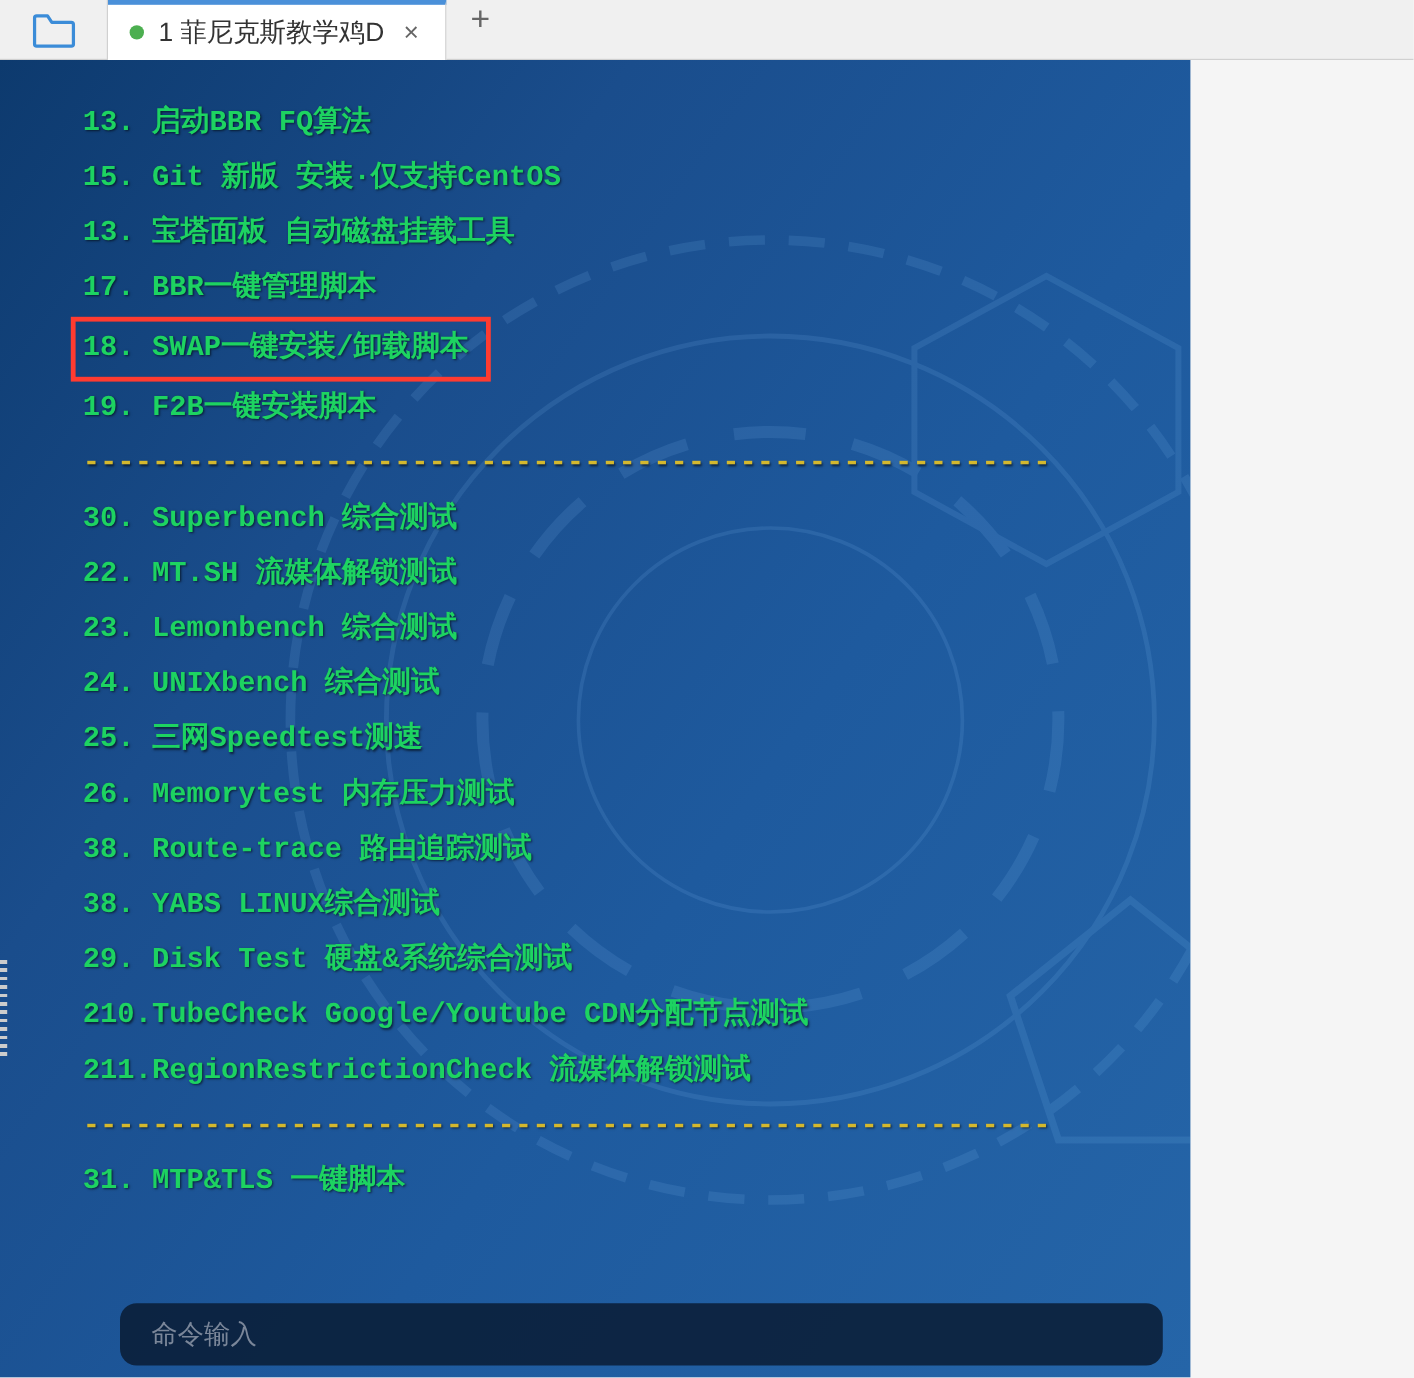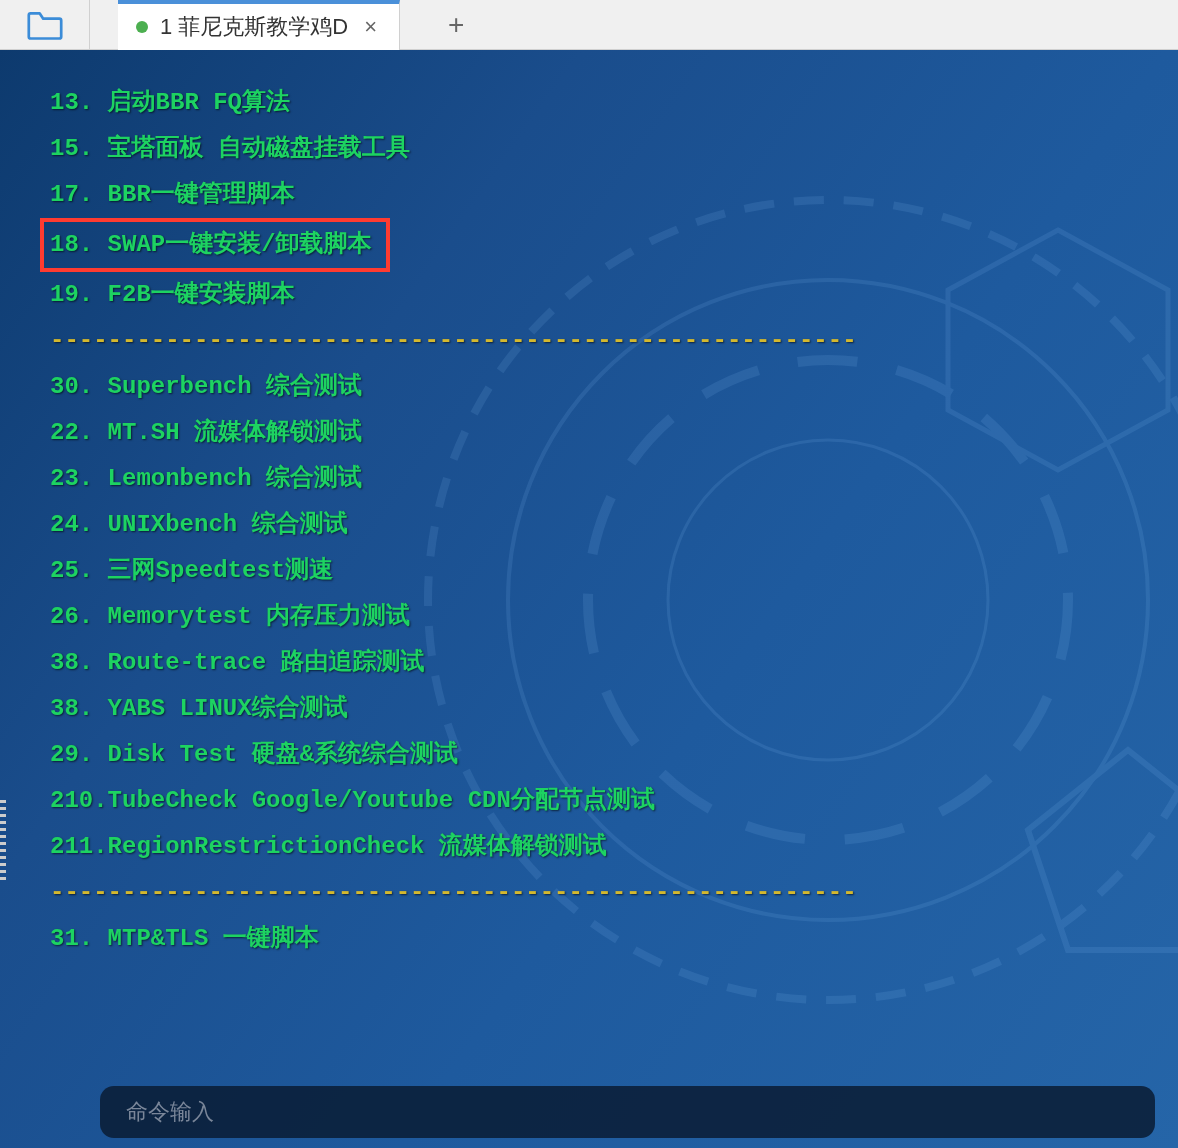--- a/index.html
+++ b/index.html
@@ -7,23 +7,22 @@
       font-family: "Courier New", "SimSun", monospace;
       background: #f5f5f5;
       width: 1178px;
       height: 1148px;
       overflow: hidden;
     }
     .tab-bar {
       height: 50px;
       background: #f0f0f0;
       display: flex;
-      align-items: center;
+      align-items: flex-start;
       border-bottom: 1px solid #d0d0d0;
-      gap: 28px;
     }
     .folder-btn {
       width: 90px;
       height: 50px;
       display: flex;
       align-items: center;
       justify-content: center;
       border-right: 1px solid #d0d0d0;
       cursor: pointer;
     }
@@ -60,24 +59,25 @@
     }
     .tab-add {
       color: #666;
       font-size: 28px;
       padding: 0 20px;
       cursor: pointer;
       font-family: sans-serif;
     }
     .terminal-wrap {
       position: relative;
-      width: 1178px;
+      width: 992px;
       height: 1098px;
       background: linear-gradient(125deg, #0d3a6e 0%, #1a4d8c 30%, #1e5a9e 60%, #2565a8 100%);
       overflow: hidden;
+      padding-left: 19px;
     }
     .bg-deco {
       position: absolute;
       right: -100px;
       top: 100px;
       width: 900px;
       height: 900px;
       opacity: 0.12;
       pointer-events: none;
     }
@@ -152,21 +152,22 @@
     <circle cx="450" cy="450" r="240" fill="none" stroke="#8fc8ff" stroke-width="10" stroke-dasharray="60 40"></circle>
     <circle cx="450" cy="450" r="160" fill="none" stroke="#8fc8ff" stroke-width="3"></circle>
     <polygon points="750,600 850,680 810,800 690,800 650,680" fill="none" stroke="#8fc8ff" stroke-width="6"></polygon>
     <polygon points="680,80 790,140 790,260 680,320 570,260 570,140" fill="none" stroke="#8fc8ff" stroke-width="5"></polygon>
   </svg>
 
   <div class="left-gutter"></div>
 
   <div class="terminal" id="terminal-lines">
       <div class="line">13. 启动BBR FQ算法</div>
-      <div class="line">15. 宝塔面板 自动磁盘挂载工具</div>
+      <div class="line">15. Git 新版 安装·仅支持CentOS</div>
+      <div class="line">13. 宝塔面板 自动磁盘挂载工具</div>
       <div class="line">17. BBR一键管理脚本</div>
       <div class="line"><span class="highlight-box">18. SWAP一键安装/卸载脚本</span></div>
       <div class="line">19. F2B一键安装脚本</div>
       <div class="line yellow">--------------------------------------------------------</div>
       <div class="line">30. Superbench 综合测试</div>
       <div class="line">22. MT.SH 流媒体解锁测试</div>
       <div class="line">23. Lemonbench 综合测试</div>
       <div class="line">24. UNIXbench 综合测试</div>
       <div class="line">25. 三网Speedtest测速</div>
       <div class="line">26. Memorytest 内存压力测试</div>

